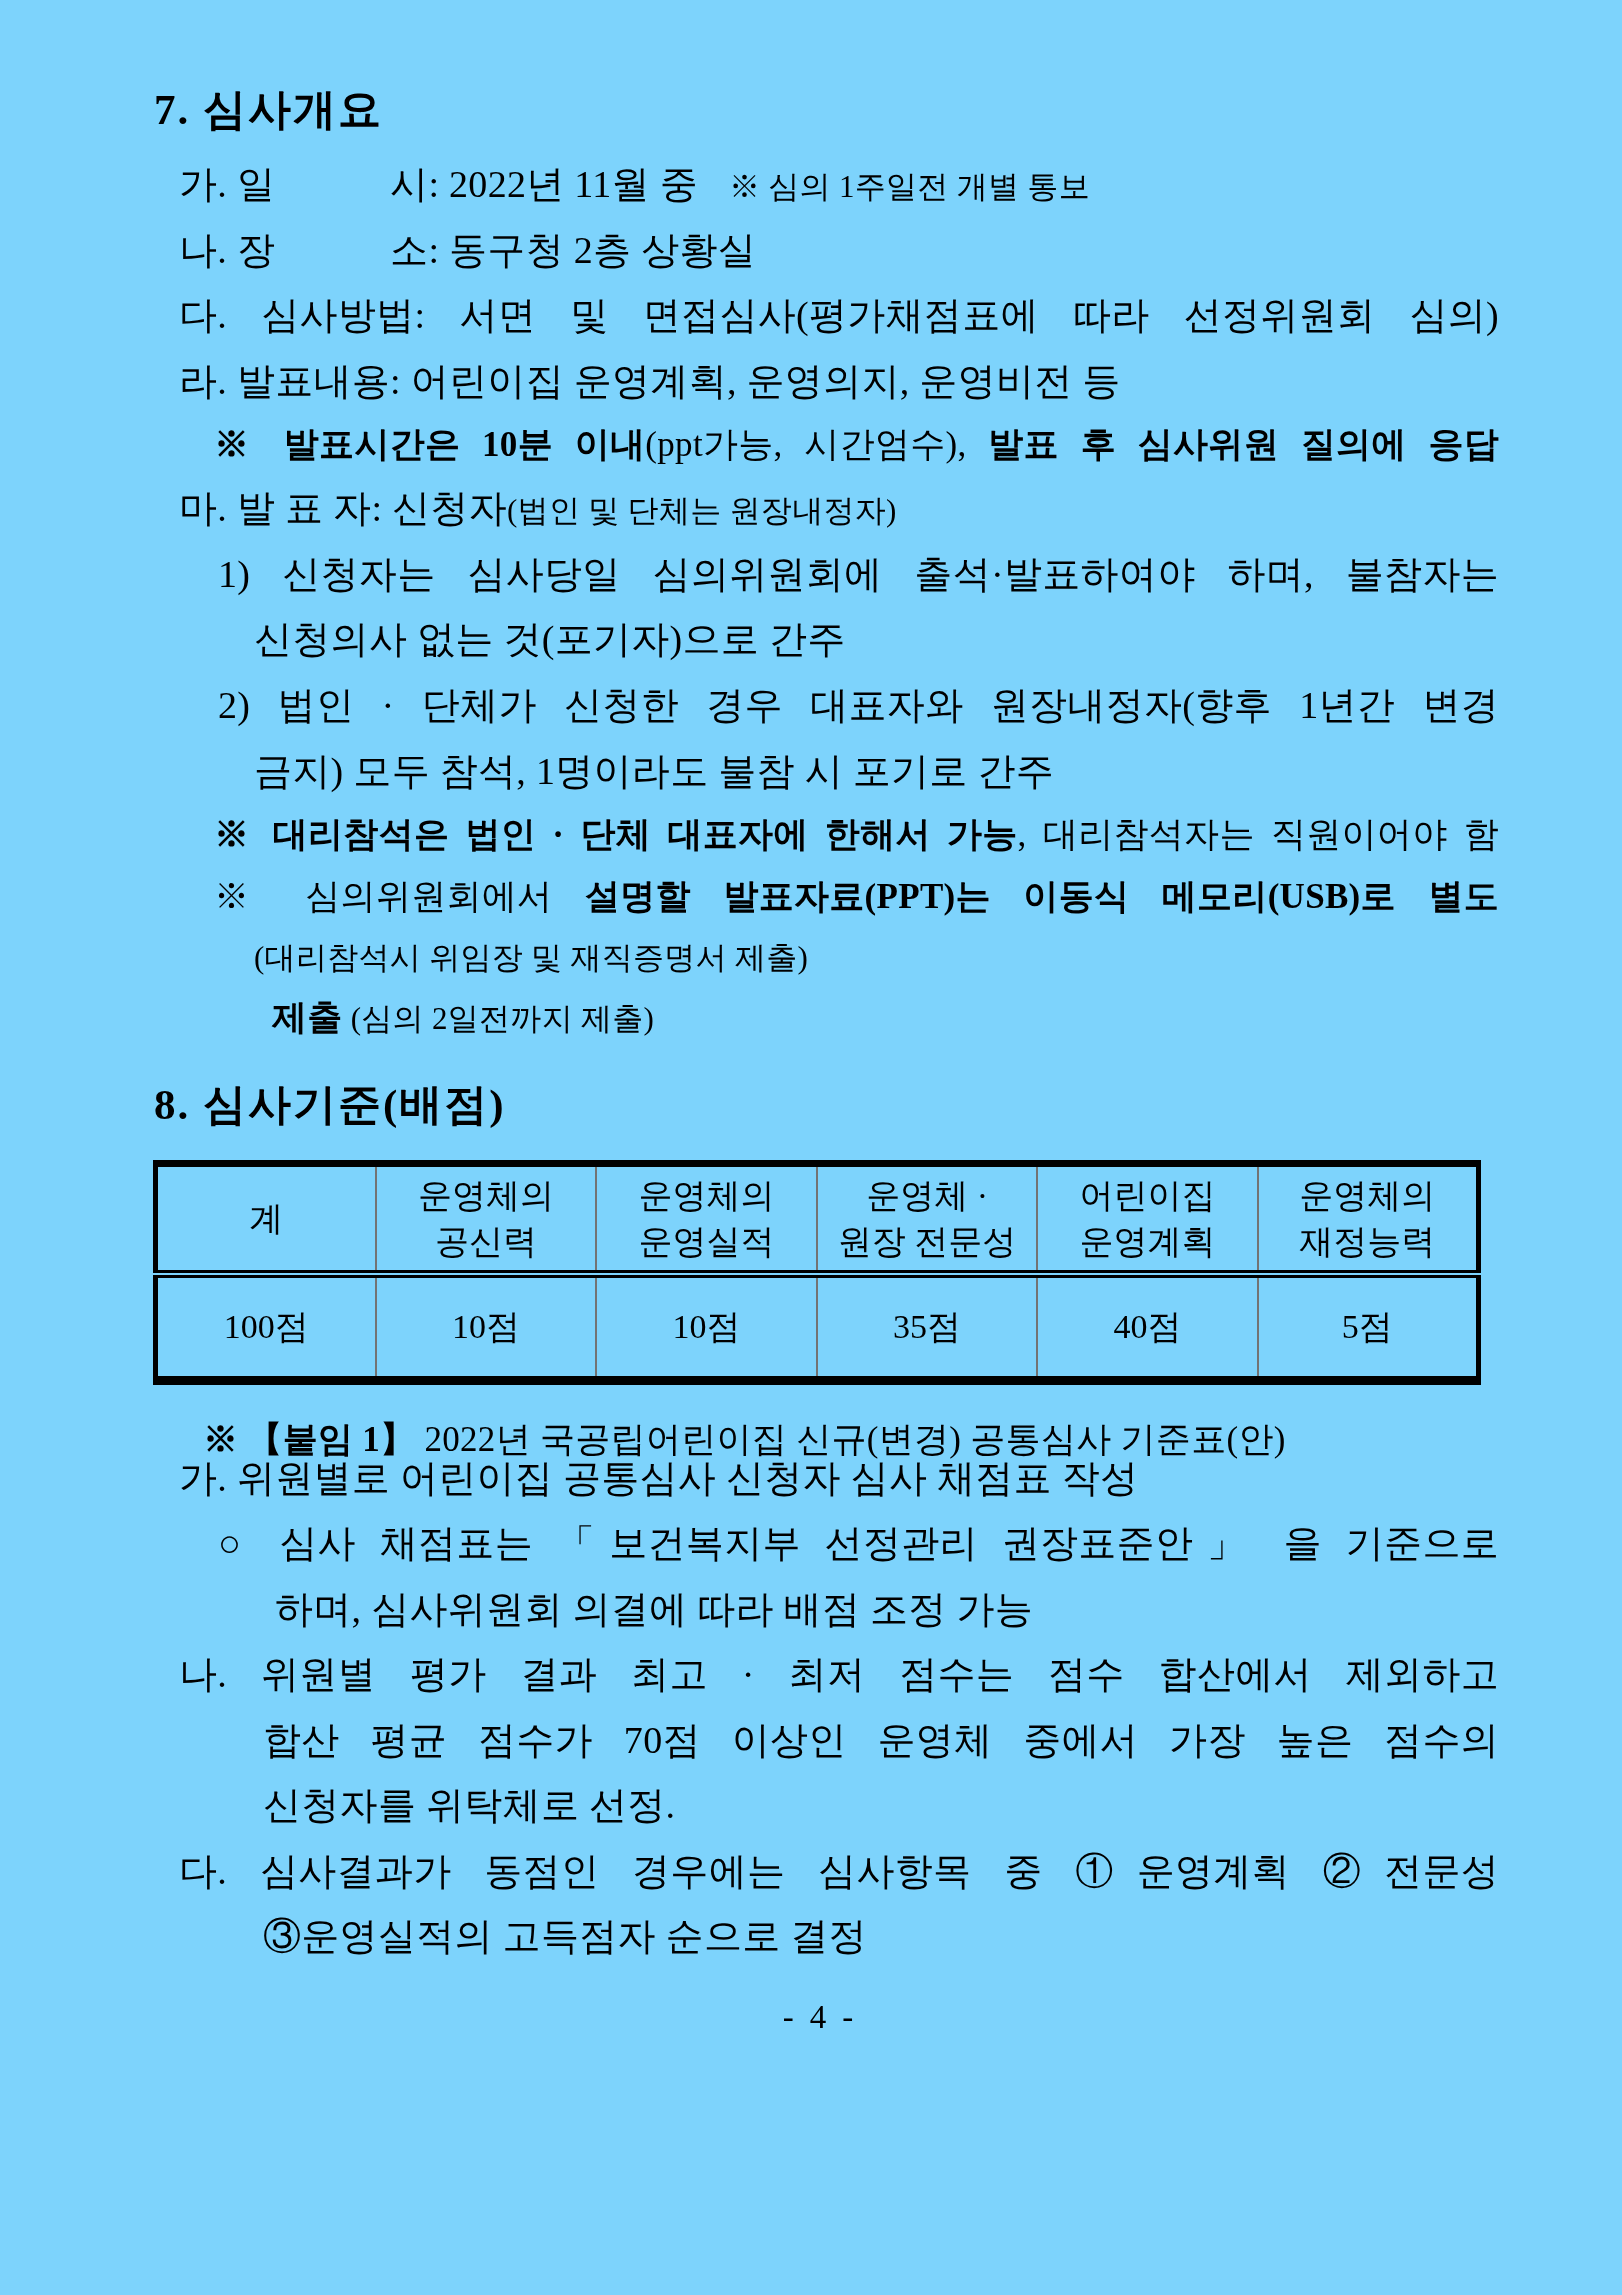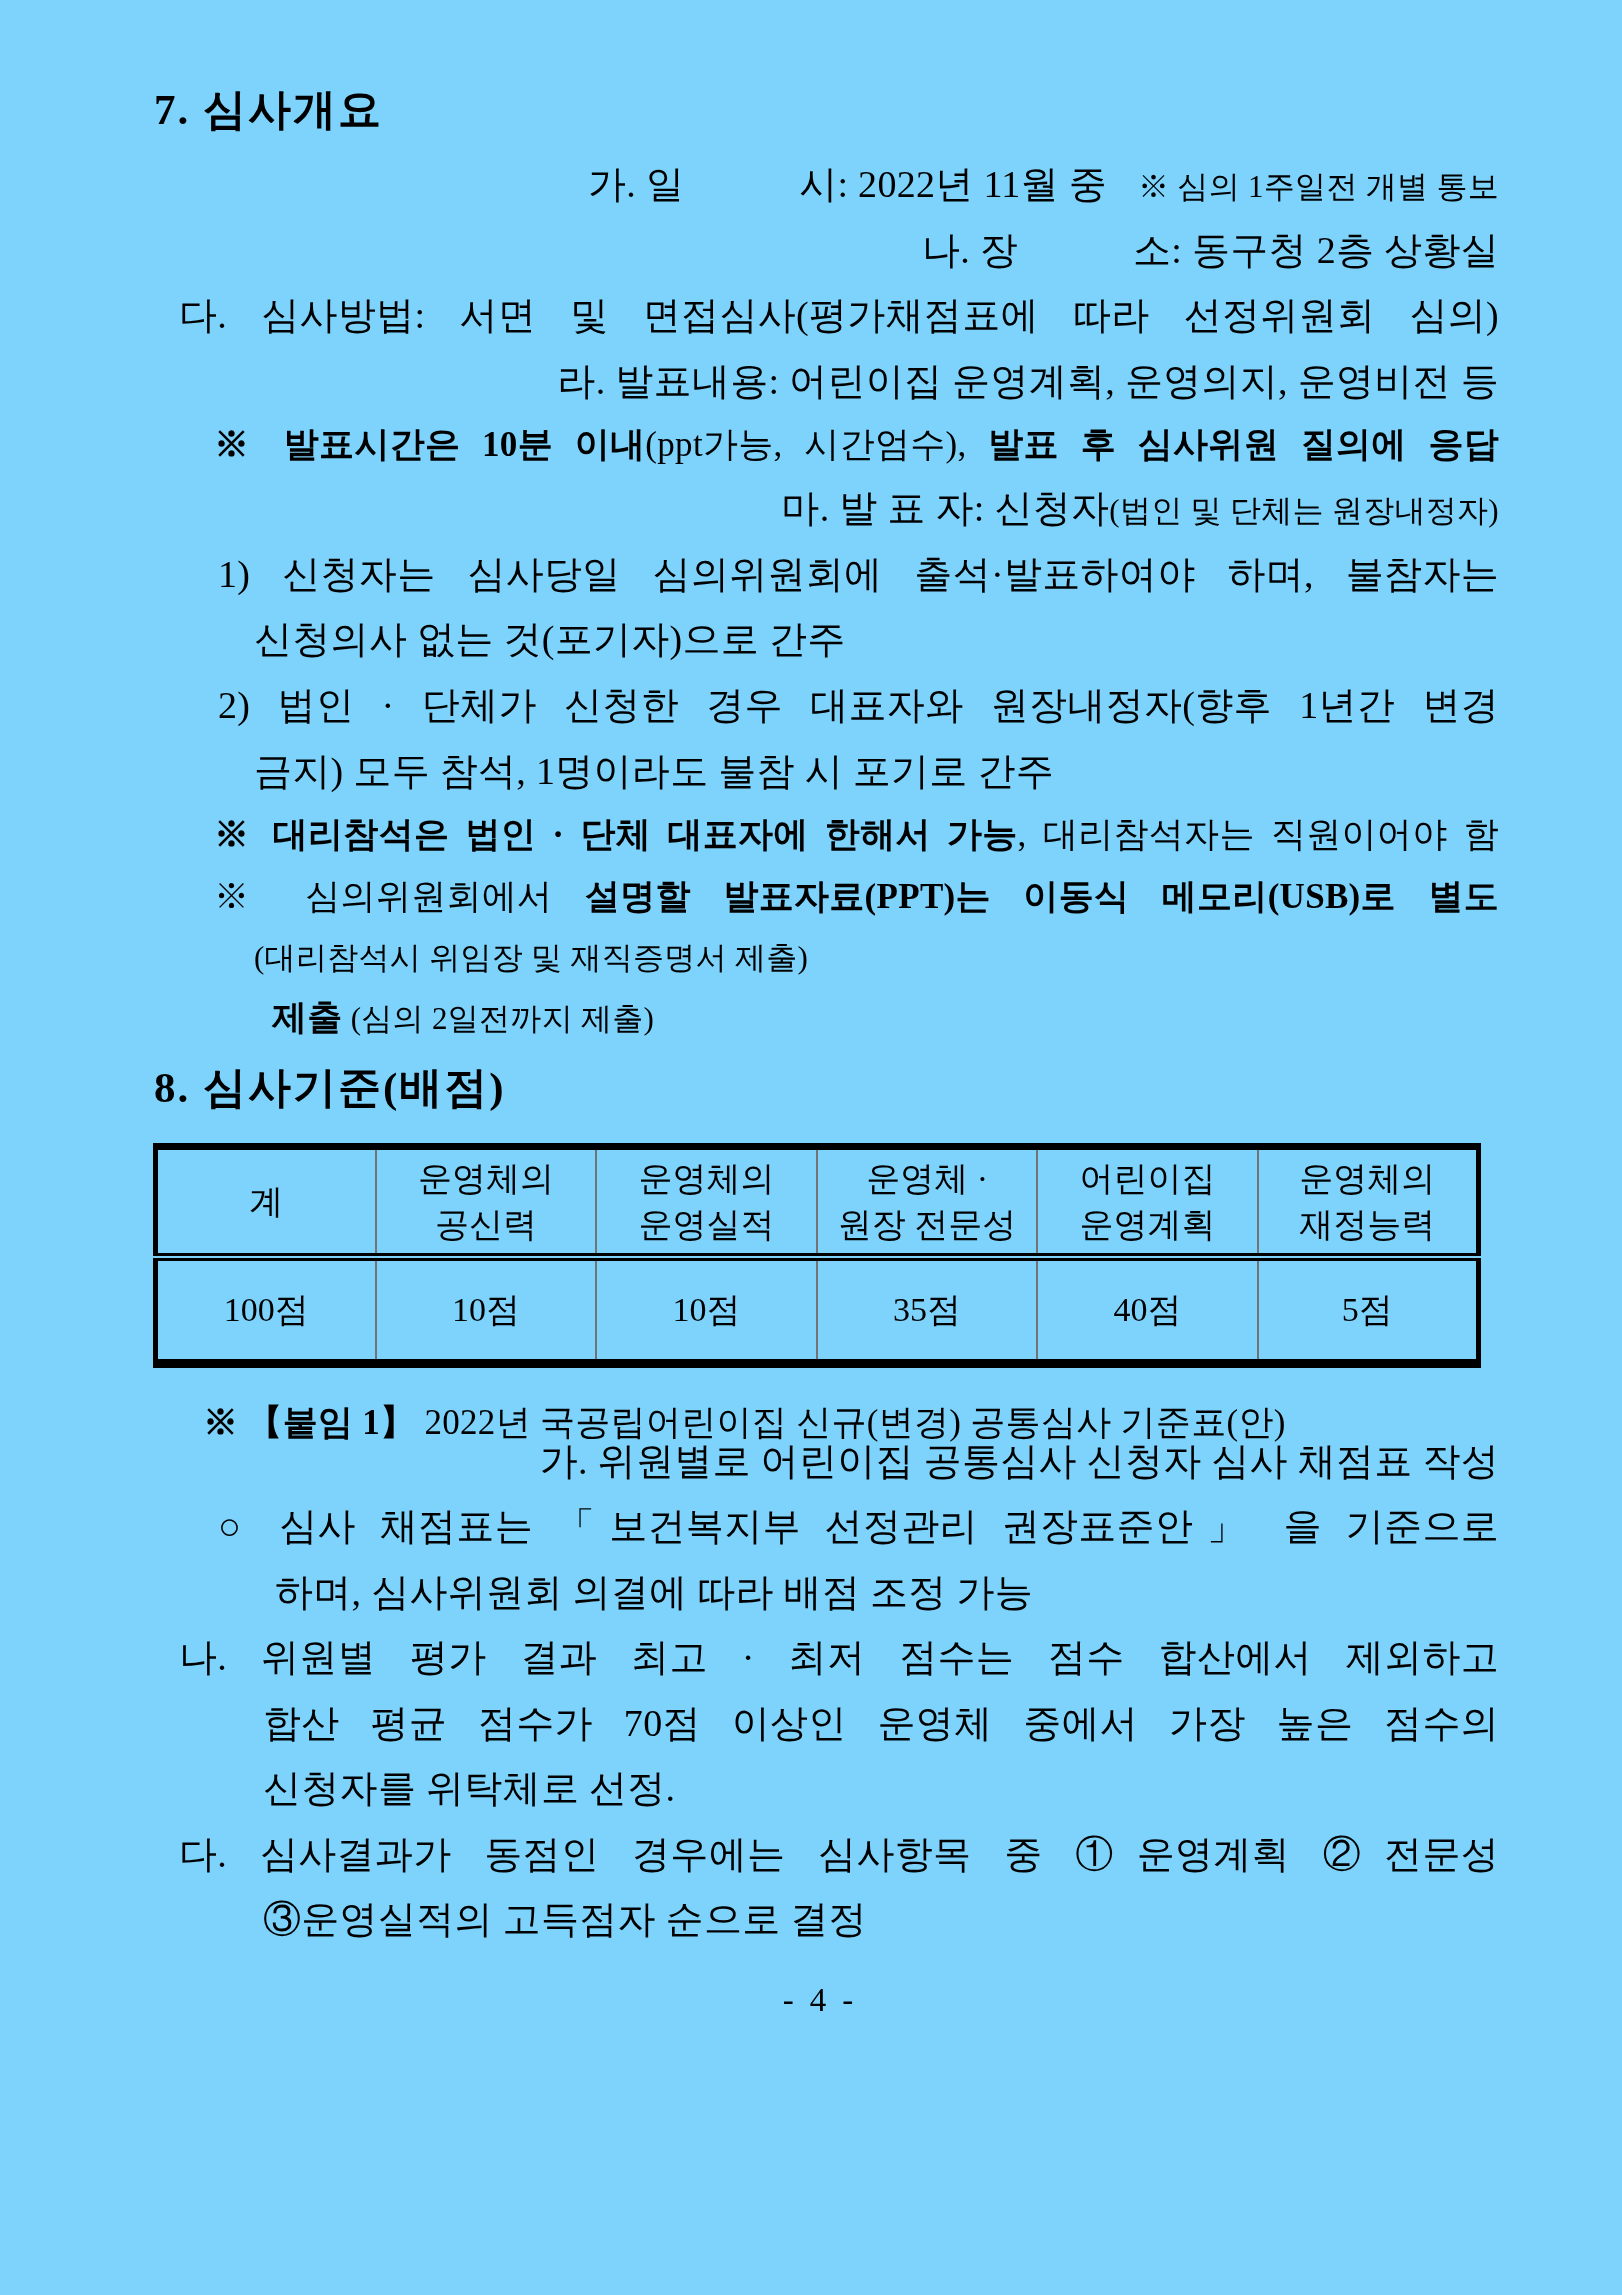--- a/index.html
+++ b/index.html
@@ -15,38 +15,38 @@
     font-family: "Liberation Serif", "DejaVu Serif", serif;
     overflow: hidden;
   }
   .h-sec {
     font-size: 43px;
     font-weight: 700;
     line-height: 1;
     letter-spacing: 2px;
     margin: 0 0 34px 13px;
   }
-  .h-sec.mt { margin-top: 30px; }
+  .h-sec.mt { margin-top: 47px; }
   .ln {
     font-size: 38px;
     line-height: 1.04;
     margin: 0 0 26px 0;
     white-space: pre-wrap;
     letter-spacing: 0.3px;
   }
   .j {
     white-space: normal;
     text-align: justify;
     text-align-last: justify;
   }
   .note  { font-size: 35px; }
   .small { font-size: 31px; }
   .b { font-weight: 700; }
   .gap { margin-left: 31px; }
-  .in1 { padding-left: 38px; text-align: right;  }
+  .in1 { padding-left: 38px;  }
   .in2 { padding-left: 73px; }
   .in3 { padding-left: 77px; }
   .in4 { padding-left: 113px; }
   .in4c{ padding-left: 131px; }
   .in5 { padding-left: 77px; }
   .in6 { padding-left: 134px; }
   .in7 { padding-left: 122px; }
   .in-note { padding-left: 62px; }
 
   table.score {

